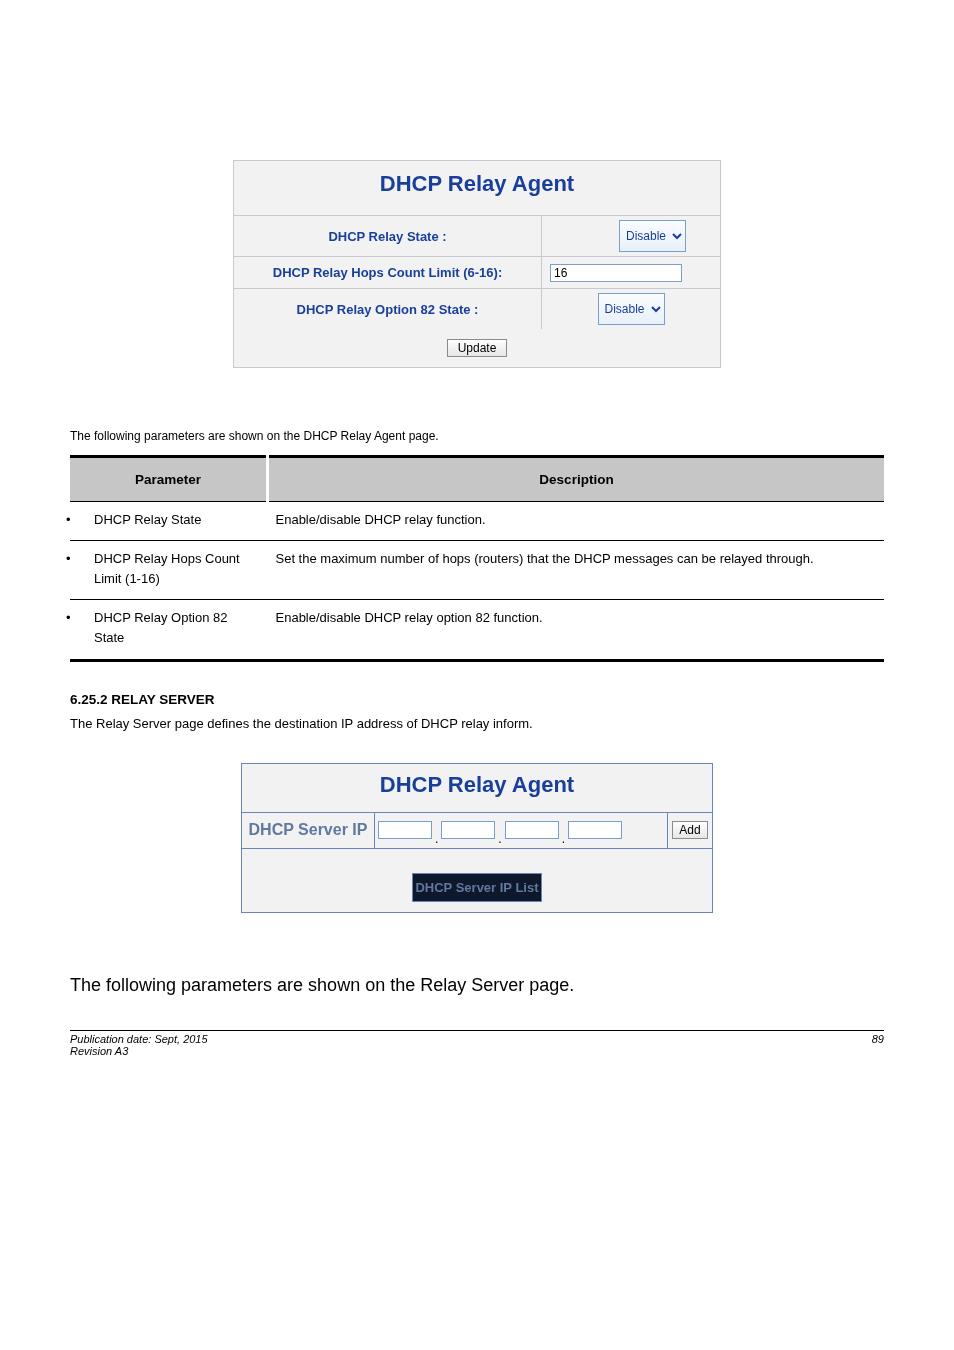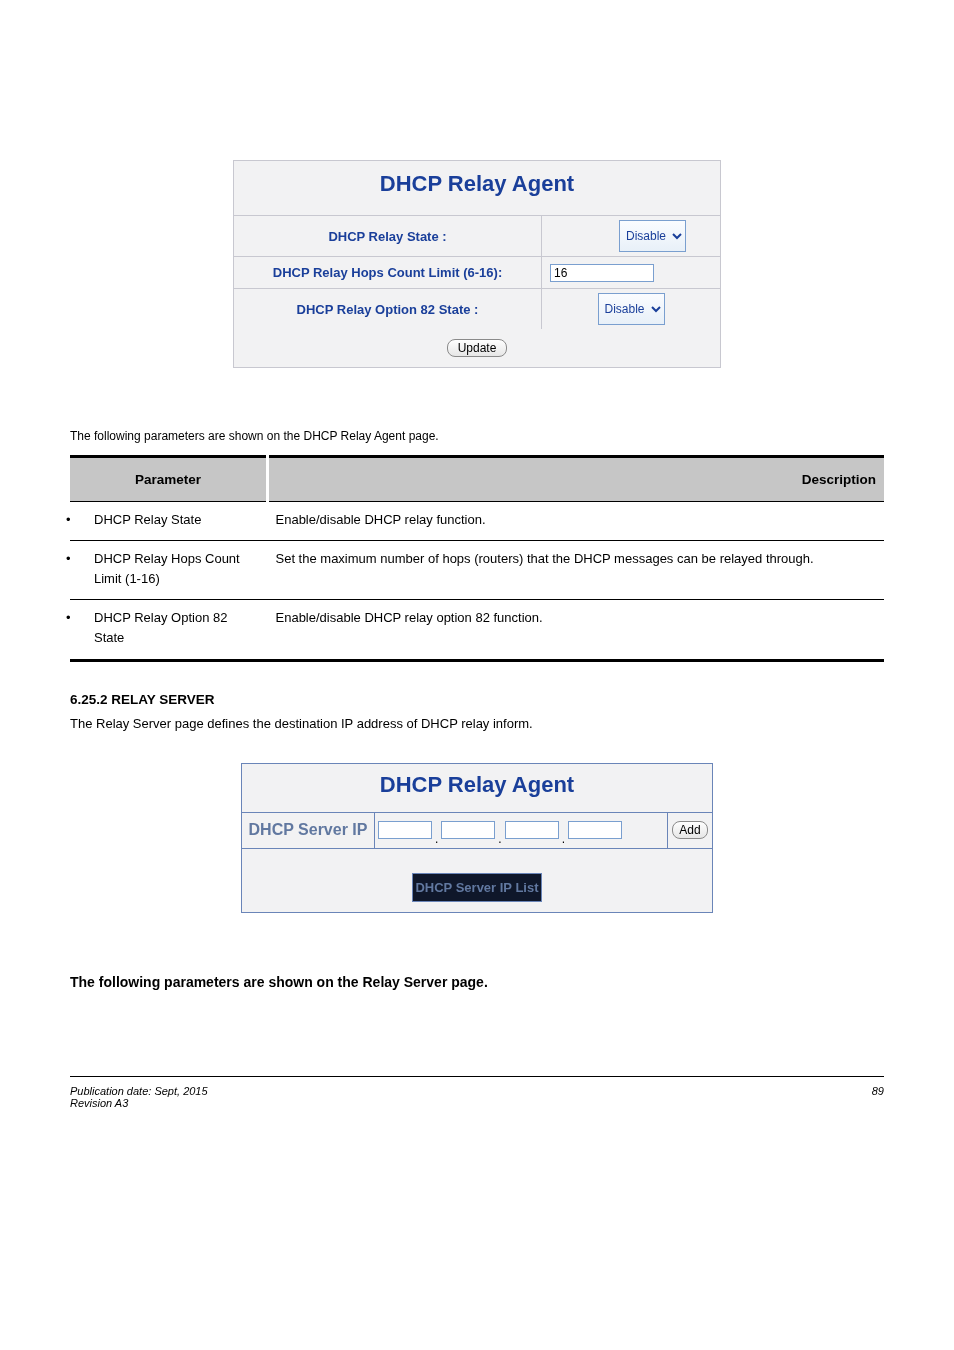--- a/index.html
+++ b/index.html
@@ -69,54 +69,54 @@
     border: 1px solid #7a9fcf;
     color: #1a3f9a;
     padding: 0 2px;
   }
   input.native-text {
     font-size: 12px;
     height: 18px;
     box-sizing: border-box;
     border: 1px solid #7a9fcf;
     padding: 0 3px;
-    width: 104px;
+    width: 132px;
     font-family: Arial, sans-serif;
   }
   .button-row {
     text-align: center;
     padding: 10px 0;
   }
   button.native-btn {
     font-size: 12px;
     padding: 1px 10px;
     border: 1px solid #8a8a8a;
     background: linear-gradient(#fefefe,#e6e6e6);
-    border-radius: 8px;
+    border-radius: 0;
     font-family: Arial, sans-serif;
   }
 
   .doc-text-caption {
     font-size: 12px;
     margin: 30px 0 10px 0;
     line-height: 1.4;
   }
 
   table.def-table {
     width: 100%;
     border-collapse: collapse;
     border-top: 3px solid #000;
     border-bottom: 3px solid #000;
     margin-bottom: 28px;
   }
   table.def-table th {
     background: #c6c6c6;
     font-weight: bold;
     font-size: 13.5px;
-    text-align: right;
+    text-align: center;
     padding: 14px 8px;
     border-bottom: 1px solid #000;
   }
   table.def-table th:first-child {
     border-right: 3px solid #fff;
     width: 180px;
     text-align: center;
   }
   table.def-table td {
     font-size: 13px;
@@ -221,30 +221,29 @@
     border: 1px solid #6a85b8;
     padding: 6px 2px;
     font-weight: bold;
     font-size: 13px;
     color: #6178a0;
     font-family: Verdana, Arial, sans-serif;
     background: #0f172a;
   }
 
   .caption2 {
-    font-size: 14px;
-    margin: 20px 0 84px 0;
+    font-size: 18px;
+    margin: 20px 0 32px 0;
     line-height: 1.4;
-    font-weight: bold;
   }
 
   .footer-line {
     border-top: 1.5px solid #000;
     margin-top: 10px;
-    padding-top: 8px;
+    padding-top: 2px;
     display: flex;
     font-size: 11px;
     font-style: italic;
     color: #000;
   }
   .footer-left { flex: 1; }
   .footer-right { flex: 0 0 auto; }
 </style>
 </head>
 <body>

